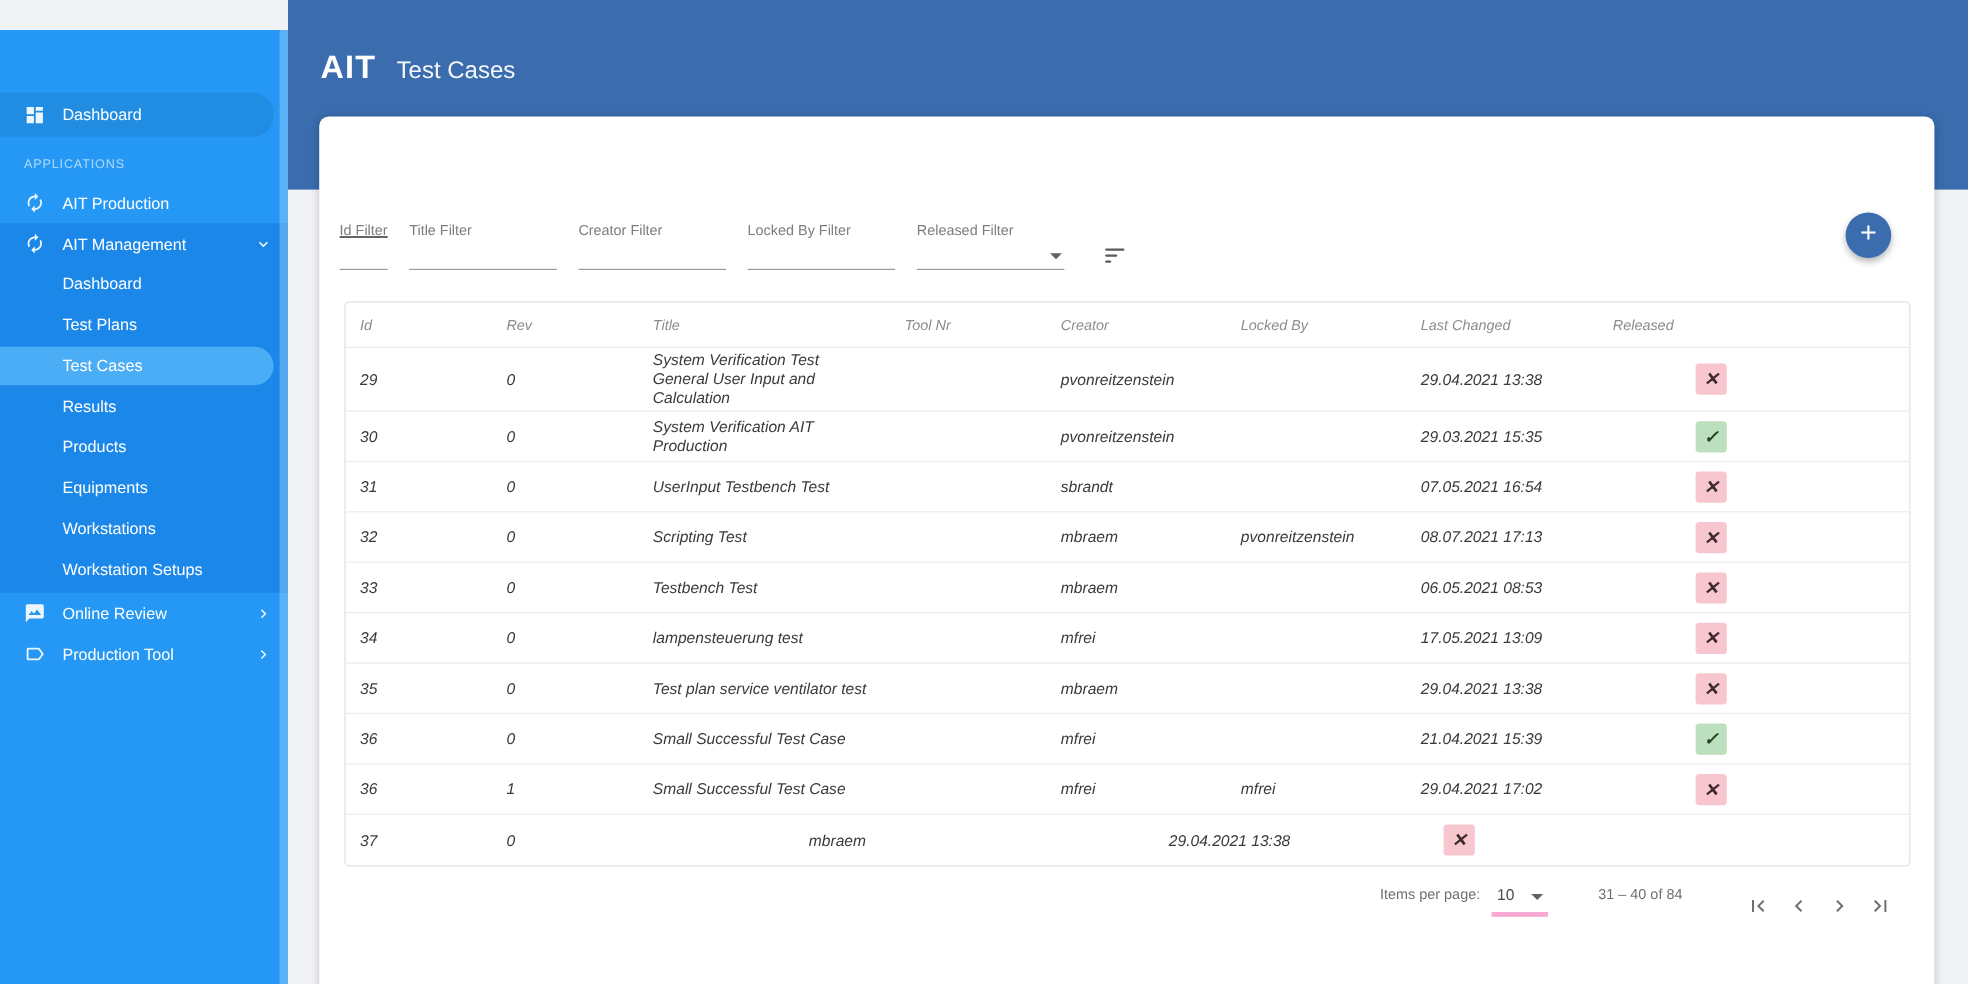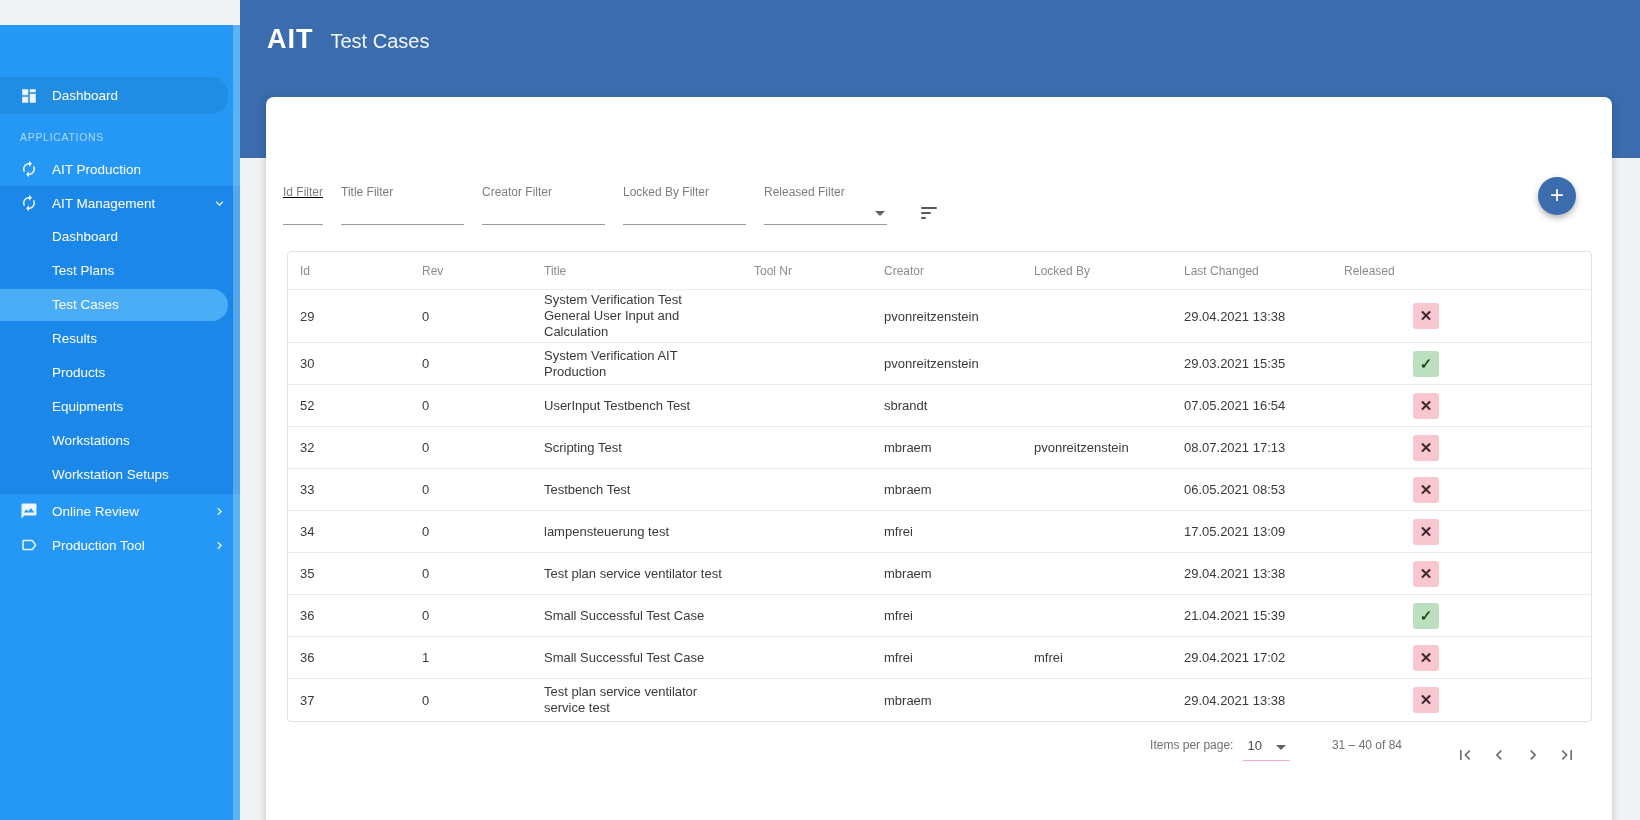--- a/index.html
+++ b/index.html
@@ -25,21 +25,21 @@
   .side-icon{width:18px;height:18px;margin-right:14px;fill:#fff;opacity:.92;position:relative;z-index:1;flex:0 0 18px;}
   .chev{margin-left:auto;margin-right:13px;width:15px;height:15px;fill:#fff;opacity:.95;}
   .submenu{background:var(--sidebar-submenu);padding-bottom:2px;}
   .sub-item{height:34px;line-height:34px;padding-left:52px;font-size:13.5px;position:relative;cursor:pointer;}
   .sub-item .t{position:relative;z-index:1;}
   .sub-item.selected::before{content:"";position:absolute;left:0;top:1px;height:32px;width:228px;background:var(--sidebar-selected);border-radius:0 17px 17px 0;}
 
   
   main{flex:1;position:relative;}
   .header-band{height:158px;background:var(--header-blue);}
-  .brand-row{display:flex;align-items:baseline;color:#fff;padding:24px 0 0 27px;}
+  .brand-row{display:flex;align-items:baseline;color:#fff;padding:41px 0 0 27px;}
   .logo{font-size:27px;font-weight:bold;letter-spacing:1px;}
   .page-title{font-size:20px;font-weight:400;margin-left:17px;opacity:.95;}
 
   .card{position:absolute;left:26px;right:28px;top:97px;bottom:-20px;background:#fff;border-radius:8px;box-shadow:0 2px 8px rgba(0,0,0,.20);}
 
   
   .filters{position:relative;display:flex;align-items:flex-end;padding:88px 20px 0 17px;}
   .field{display:flex;flex-direction:column;margin-right:18px;}
   .field label{font-size:12px;color:var(--label-text);height:14px;}
   .field .line{height:26px;border-bottom:1px solid var(--underline);display:flex;align-items:flex-end;}
@@ -47,40 +47,40 @@
   .w-sm{width:40px;text-decoration:underline;}.w-md{width:123px;}
   .select-line{justify-content:space-between;align-items:center;cursor:pointer;}
   .select-value{font-size:13px;color:var(--cell-text);}
   .caret{width:0;height:0;border-left:5px solid transparent;border-right:5px solid transparent;border-top:5px solid #5f6368;margin:0 2px 8px 0;}
   .funnel{margin:0 0 6px 16px;display:flex;flex-direction:column;gap:3px;align-items:flex-start;cursor:pointer;}
   .funnel i{display:block;height:2px;background:#5a5a5a;border-radius:1px;}
   .funnel i:nth-child(1){width:16px;}.funnel i:nth-child(2){width:10px;}.funnel i:nth-child(3){width:5px;}
   .fab{position:absolute;right:36px;top:80px;width:38px;height:38px;border-radius:50%;background:var(--header-blue);color:#fff;border:none;font-size:24px;line-height:1;display:grid;place-items:center;box-shadow:0 3px 6px rgba(0,0,0,.3);cursor:pointer;padding-bottom:3px;}
 
   
-  .table{margin:26px 20px 0 21px;border:1px solid var(--table-border);border-radius:4px;overflow:hidden;}
+  .table{margin:26px 20px 0 21px;border:1px solid var(--table-border);border-radius:4px;overflow:hidden;font-style:italic;}
   .thead{display:flex;height:38px;align-items:center;font-size:12px;color:var(--th-text);border-bottom:1px solid var(--row-border);}
   .tr{display:flex;min-height:42px;align-items:center;border-bottom:1px solid var(--row-border);font-size:13px;color:var(--cell-text);padding:2px 0;}
   .tr:last-child{border-bottom:none;justify-content:center;}
   .td,.th{padding-left:12px;}
   .c-id{width:122px;flex:0 0 122px;}
   .c-rev{width:122px;flex:0 0 122px;}
   .c-title{width:210px;flex:0 0 210px;padding-right:16px;line-height:16px;}
   .c-tool{width:130px;flex:0 0 130px;}
   .c-creator{width:150px;flex:0 0 150px;}
   .c-locked{width:150px;flex:0 0 150px;}
   .c-changed{width:160px;flex:0 0 160px;}
   .c-released{flex:1;}
   .badge{display:inline-grid;place-items:center;width:26px;height:26px;border-radius:3px;font-size:15px;font-weight:bold;margin-left:69px;}
   .badge.no{background:var(--released-no-bg);color:var(--released-no-fg);}
   .badge.yes{background:var(--released-yes-bg);color:var(--released-yes-fg);}
 
   
   .paginator{display:flex;align-items:flex-start;justify-content:flex-end;padding:16px 28px 0 0;font-size:12px;color:var(--muted);}
-  .ipp-select{display:flex;align-items:center;gap:14px;margin-left:10px;padding:0 4px 7px 4px;border-bottom:1px solid #f9a8d4;cursor:pointer;}
+  .ipp-select{display:flex;align-items:center;gap:14px;margin-left:10px;padding:0 4px 7px 4px;border-bottom:4px solid #f9a8d4;cursor:pointer;}
   .ipp-select .val{font-size:13px;color:#4a4a4a;}
   .range{margin-left:42px;}
   .nav{display:flex;margin-left:46px;}
   .nav button{width:34px;height:34px;border:none;background:transparent;display:grid;place-items:center;cursor:pointer;}
   .nav svg{width:20px;height:20px;fill:#6f6f6f;}
 </style>
 </head>
 <body>
 
 <div class="app">
@@ -223,21 +223,21 @@
               <div class="td c-id">30</div>
               <div class="td c-rev">0</div>
               <div class="td c-title">System Verification AIT Production</div>
               <div class="td c-tool"></div>
               <div class="td c-creator">pvonreitzenstein</div>
               <div class="td c-locked"></div>
               <div class="td c-changed">29.03.2021 15:35</div>
               <div class="td c-released"><span class="badge yes">✓</span></div>
             </div>
             <div class="tr">
-              <div class="td c-id">52</div>
+              <div class="td c-id">31</div>
               <div class="td c-rev">0</div>
               <div class="td c-title">UserInput Testbench Test</div>
               <div class="td c-tool"></div>
               <div class="td c-creator">sbrandt</div>
               <div class="td c-locked"></div>
               <div class="td c-changed">07.05.2021 16:54</div>
               <div class="td c-released"><span class="badge no">✕</span></div>
             </div>
             <div class="tr">
               <div class="td c-id">32</div>
@@ -295,21 +295,20 @@
               <div class="td c-title">Small Successful Test Case</div>
               <div class="td c-tool"></div>
               <div class="td c-creator">mfrei</div>
               <div class="td c-locked">mfrei</div>
               <div class="td c-changed">29.04.2021 17:02</div>
               <div class="td c-released"><span class="badge no">✕</span></div>
             </div>
             <div class="tr">
               <div class="td c-id">37</div>
               <div class="td c-rev">0</div>
-              <div class="td c-title">Test plan service ventilator service test</div>
               <div class="td c-tool"></div>
               <div class="td c-creator">mbraem</div>
               <div class="td c-locked"></div>
               <div class="td c-changed">29.04.2021 13:38</div>
               <div class="td c-released"><span class="badge no">✕</span></div>
             </div>
           </div>
       </div>
 
       <div class="paginator">

